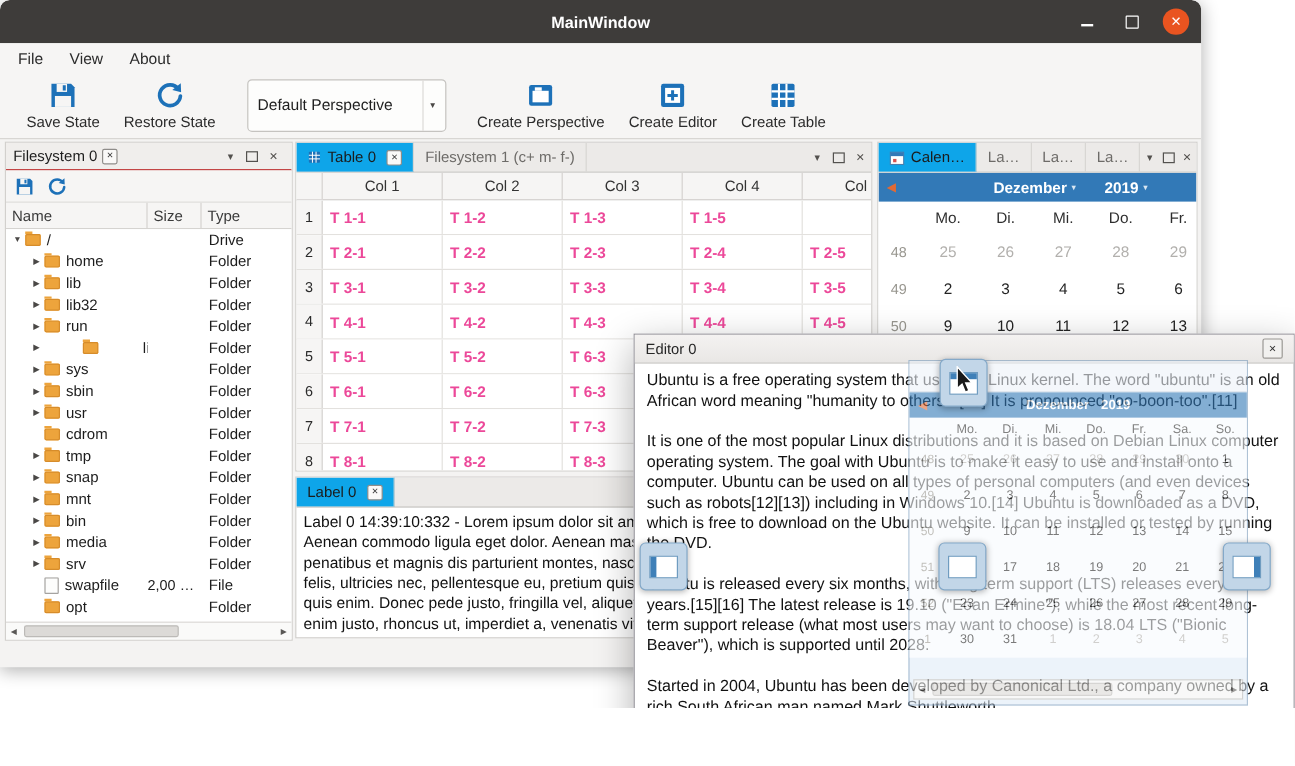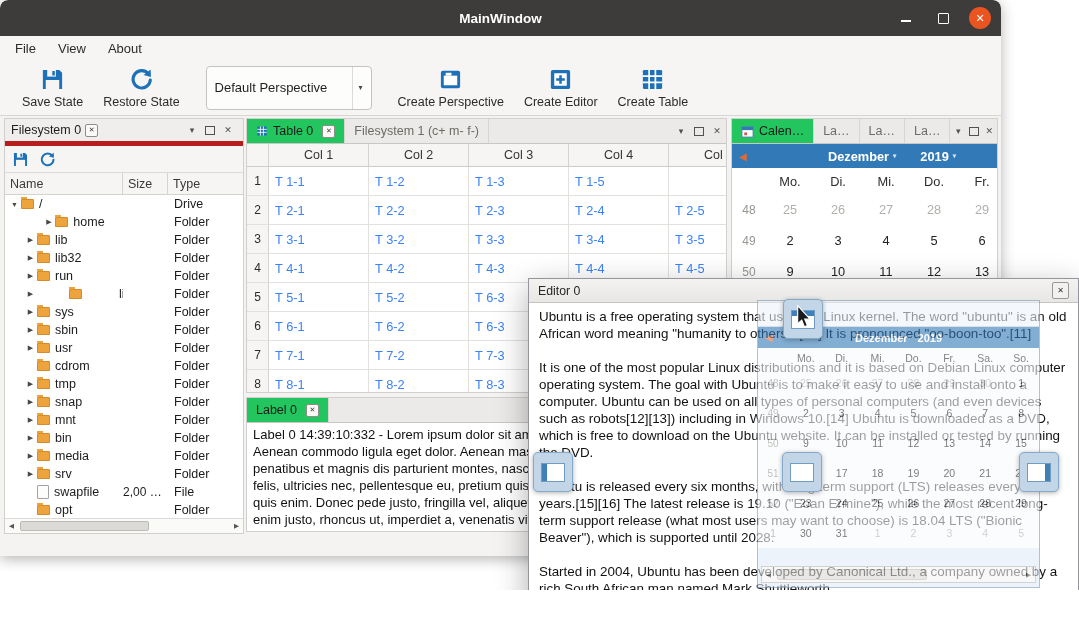--- a/index.html
+++ b/index.html
@@ -28,32 +28,32 @@
   .tool-label{font-size:12.5px;color:#2b2b2b;white-space:nowrap;}
   .ti{width:25px;height:25px;display:block;}
   .combo{width:148px;height:42px;margin:0 16px;background:#fdfdfc;border:1px solid #c5c3c0;
       border-radius:4px;display:flex;align-items:center;padding:0 8px;}
   .combo-text{font-size:13px;color:#1f1f1f;flex:1;white-space:nowrap;}
   .combo-arrow{font-size:8px;color:#4a4846;padding-left:6px;border-left:1px solid #dddbd8;height:100%;display:flex;align-items:center;}
 
   
   .tabbar{height:24px;background:#eceae8;border-bottom:1px solid #c9c7c4;display:flex;align-items:stretch;font-size:12.5px;}
   .tab{display:flex;align-items:center;gap:5px;padding:0 9px;color:#6d6b68;border-right:1px solid #d8d6d3;white-space:nowrap;}
-  .tab.active{background:#22c55e;color:#1b1b1b;}
+  .tab.active{background:#0ea5e9;color:#1b1b1b;}
   .spacer{flex:1;}
   .dockbtn{width:18px;display:flex;align-items:center;justify-content:center;color:#53514e;font-size:9px;}
   .ic-float{display:block;width:8px;height:7px;border:1px solid #53514e;}
   .closebox{display:inline-flex;width:11px;height:11px;border:1px solid #8f8d8a;border-radius:2px;
       align-items:center;justify-content:center;font-size:7px;color:#3c3c3c;background:#faf9f8;margin-left:4px;}
   .splitter{position:absolute;background:transparent;}
 
   
   .fs-dock{position:absolute;left:4px;top:118px;width:238px;height:414px;background:#fff;
       border:1px solid #d2d0cd;overflow:hidden;display:flex;flex-direction:column;}
-  .dock-title{height:22px;background:#f0eeec;border-bottom:5px solid #b91c1c;display:flex;
+  .dock-title{height:22px;background:#f0eeec;border-bottom:1px solid #b91c1c;display:flex;
       align-items:center;padding:0 6px;font-size:12.5px;color:#1d1d1d;flex:none;}
   .fs-toolbar{height:26px;background:#f6f5f4;border-bottom:1px solid #dcdad7;display:flex;
       align-items:center;gap:10px;padding-left:7px;flex:none;}
   .fs-toolbar svg{width:17px;height:17px;display:block;}
   .fs-header{height:21px;background:#f6f5f4;border-bottom:1px solid #d5d3d0;display:flex;
       font-size:12.5px;color:#3a3a3a;align-items:center;flex:none;}
   .fs-h{border-right:1px solid #d5d3d0;height:100%;display:flex;align-items:center;padding-left:5px;box-sizing:border-box;}
   .fs-h.name{width:118px;}.fs-h.size{width:45px;}.fs-h.type{flex:1;border-right:none;}
   .fs-body{flex:1;overflow:hidden;background:#fff;}
   .fs-row{display:flex;height:18px;align-items:center;font-size:12.5px;color:#1c1c1c;}
@@ -73,21 +73,21 @@
   
   .center-top{position:absolute;left:246px;top:118px;width:481px;height:275px;background:#fff;
       border:1px solid #d2d0cd;overflow:hidden;display:flex;flex-direction:column;box-sizing:border-box;}
   .tab-ic{width:12px;height:12px;display:block;}
   .t-head{display:flex;height:22px;background:#f6f5f4;border-bottom:1px solid #cfcdca;font-size:12.5px;color:#333;flex:none;}
   .t-corner{width:22px;border-right:1px solid #d5d3d0;box-sizing:border-box;flex:none;background:#f6f5f4;}
   .t-h{width:100px;border-right:1px solid #d5d3d0;display:flex;align-items:center;justify-content:center;box-sizing:border-box;flex:none;}
   .t-body{flex:1;overflow:hidden;}
   .t-row{display:flex;height:29px;border-bottom:1px solid #e3e1de;background:#fff;box-sizing:border-box;}
   .t-num{width:22px;background:#f6f5f4;border-right:1px solid #d5d3d0;display:flex;align-items:center;justify-content:center;font-size:12px;color:#2b2b2b;box-sizing:border-box;flex:none;}
-  .t-cell{width:100px;border-right:1px solid #e3e1de;display:flex;align-items:center;padding-left:6px;font-size:12.8px;color:#3b82f6;box-sizing:border-box;flex:none;}
+  .t-cell{width:100px;border-right:1px solid #e3e1de;display:flex;align-items:center;padding-left:6px;font-size:12.8px;color:#ec4899;box-sizing:border-box;flex:none;font-weight:bold;}
 
   
   .center-bottom{position:absolute;left:246px;top:397px;width:481px;height:135px;background:#fff;
       border:1px solid #d2d0cd;overflow:hidden;display:flex;flex-direction:column;box-sizing:border-box;}
   .label-content{flex:1;padding:3px 6px;font-size:13px;line-height:17px;color:#111;overflow:hidden;}
 
   
   .right-dock{position:absolute;left:731px;top:118px;width:267px;height:414px;background:#fff;
       border:1px solid #d2d0cd;overflow:hidden;display:flex;flex-direction:column;box-sizing:border-box;}
   .cal-widget{flex:1;background:#fff;overflow:hidden;}
@@ -255,21 +255,21 @@
           <div class="fs-row">
             <div class="fs-name" style="padding-left: 3px;">
               <span class="tree-arrow">▼</span>
               <span class="fsicon icon-folder"></span>
               <span class="fs-label">/</span>
             </div>
             <div class="fs-size"></div>
             <div class="fs-type">Drive</div>
           </div>
           <div class="fs-row">
-            <div class="fs-name" style="padding-left: 19px; justify-content: center;">
+            <div class="fs-name" style="padding-left: 19px;">
               <span class="tree-arrow">▶</span>
               <span class="fsicon icon-folder"></span>
               <span class="fs-label">home</span>
             </div>
             <div class="fs-size"></div>
             <div class="fs-type">Folder</div>
           </div>
           <div class="fs-row">
             <div class="fs-name" style="padding-left: 19px;">
               <span class="tree-arrow">▶</span>

